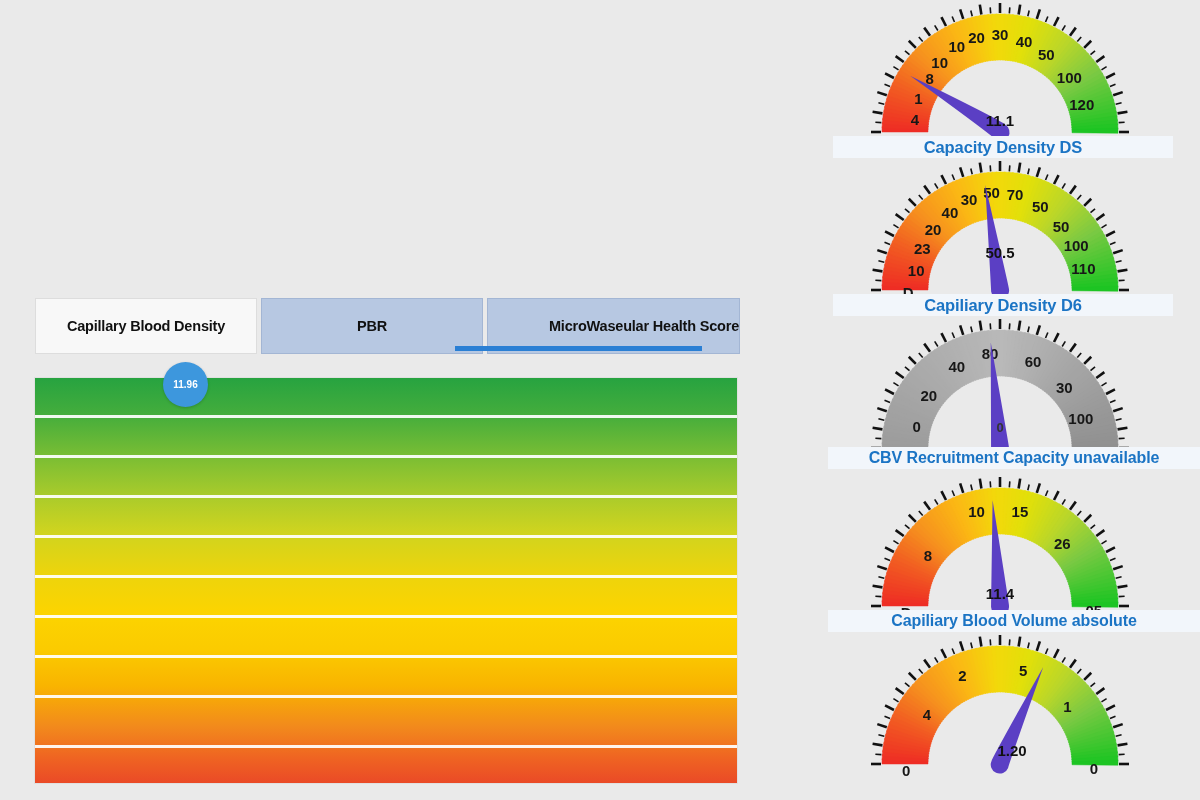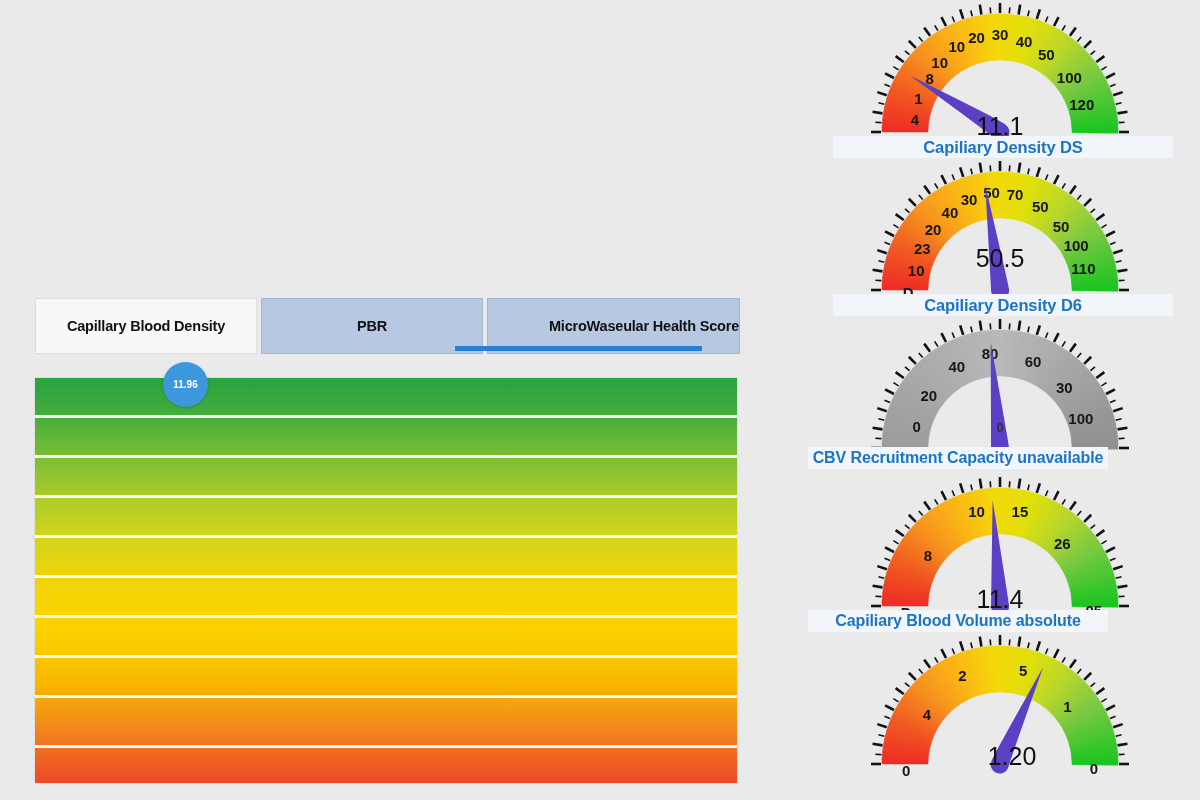--- a/index.html
+++ b/index.html
@@ -72,27 +72,27 @@
     position:absolute;left:33px;width:340px;
     background:#f2f6fb;
     text-align:center;
     color:#1b74c4;
     font-weight:bold;
     font-size:16.5px;
     line-height:22px;
     letter-spacing:-0.1px;
     white-space:nowrap;
   }
-  .gauge-label.wide{left:8px;width:300px;font-size:16px;}
+  .gauge-label.wide{left:28px;width:372px;font-size:16px;}
   .gauge-value{
     position:absolute;
     text-align:center;
-    font-weight:normal;
+    font-weight:bold;
     color:#111;
-    font-size:25px;
+    font-size:15px;
   }
   .gauge-value.gray{font-size:13px;color:#333;font-weight:bold;}
 </style>
 </head>
 <body>
 
 <div id="root">
 
   <div id="left-panel">
 
@@ -271,21 +271,21 @@
             <text x="130" y="40" text-anchor="middle" font-family="&quot;Liberation Sans&quot;,sans-serif" font-size="15" font-weight="bold" fill="#171717">30</text>
             <text x="154.07017119453442" y="47.16889815511665" text-anchor="middle" font-family="&quot;Liberation Sans&quot;,sans-serif" font-size="15" font-weight="bold" fill="#171717">40</text>
             <text x="176.3534267419049" y="59.854942936809906" text-anchor="middle" font-family="&quot;Liberation Sans&quot;,sans-serif" font-size="15" font-weight="bold" fill="#171717">50</text>
             <text x="199.34494631739153" y="82.82179017134209" text-anchor="middle" font-family="&quot;Liberation Sans&quot;,sans-serif" font-size="15" font-weight="bold" fill="#171717">100</text>
             <text x="211.7908604013832" y="110.42453848375453" text-anchor="middle" font-family="&quot;Liberation Sans&quot;,sans-serif" font-size="15" font-weight="bold" fill="#171717">120</text>
             <path d="M40.10690180741885,75.82855799128028 Q125.5,137.79422863405995 125.5,139.79422863405995 A9,9 0 1 0 135.03273613123673,124.53866184700462 Q135.03273613123673,122.53866184700462 40.10690180741885,75.82855799128028 Z" fill="#5b3fc4"></path>
           </svg>
         </div>
       </div>
       <div class="gauge-value" style="top: 112px; left: 0px; width: 400px; position: absolute;">11.1</div>
-      <div class="gauge-label" style="top: 136px;">Capiliary Density DS</div>
+      <div class="gauge-label" style="top: 136px;">Capacity Density DS</div>
       <div class="gauge-card" style="top: 158px;">
         <div class="gauge-wrap">
           <svg width="260" height="150" viewBox="0 0 260 150" class="gauge-svg">
             <path d="M12,131.99999999999997 A118,118 0 0 1 12.121472764695653,126.64716740074806 L58.074118975068544,128.73386485469373 A72,72 0 0 0 58,132 Z" fill="rgb(238,45,36)" stroke="rgb(238,45,36)" stroke-width="0.5"></path>
             <path d="M12.0718824117467,127.88185938910492 A118,118 0 0 1 12.38009234216284,122.53652692919465 L58.23192075115021,126.22567744832216 A72,72 0 0 0 58.043860454625104,129.48723623741995 Z" fill="rgb(238,49,36)" stroke="rgb(238,49,36)" stroke-width="0.5"></path>
             <path d="M12.287442069340742,123.76873609819319 A118,118 0 0 1 12.782013659153222,118.43741624184173 L58.47716087677145,123.72452516451361 A72,72 0 0 0 58.17538838129266,126.97753389042296 Z" fill="rgb(239,53,36)" stroke="rgb(239,53,36)" stroke-width="0.5"></path>
             <path d="M12.646416346543745,119.66564133441686 A118,118 0 0 1 13.326747036453298,114.35482947364231 L58.809540564615574,121.23345527205294 A72,72 0 0 0 58.39442353348433,124.47395064472893 Z" fill="rgb(239,58,35)" stroke="rgb(239,58,35)" stroke-width="0.5"></path>
             <path d="M13.148367888494704,115.57757408671225 A118,118 0 0 1 14.013628800352606,110.29374062769901 L59.2286548612321,118.75550275588414 A72,72 0 0 0 58.70069905060694,121.97953673087527 Z" fill="rgb(239,62,35)" stroke="rgb(239,62,35)" stroke-width="0.5"></path>
             <path d="M13.792685144559456,111.50951503530223 A118,118 0 0 1 14.841822091227812,106.25909751520796 L59.73399314041019,116.29368661944892 A72,72 0 0 0 59.09384178312102,119.49733120798102 Z" fill="rgb(239,66,35)" stroke="rgb(239,66,35)" stroke-width="0.5"></path>
             <path d="M14.578583113410929,107.46642048350441 A118,118 0 0 1 15.81031788312741,102.25581572731257 L60.32493972529808,113.8510062064958 A72,72 0 0 0 59.57337274716599,117.03035826112134 Z" fill="rgb(240,70,35)" stroke="rgb(240,70,35)" stroke-width="0.5"></path>

